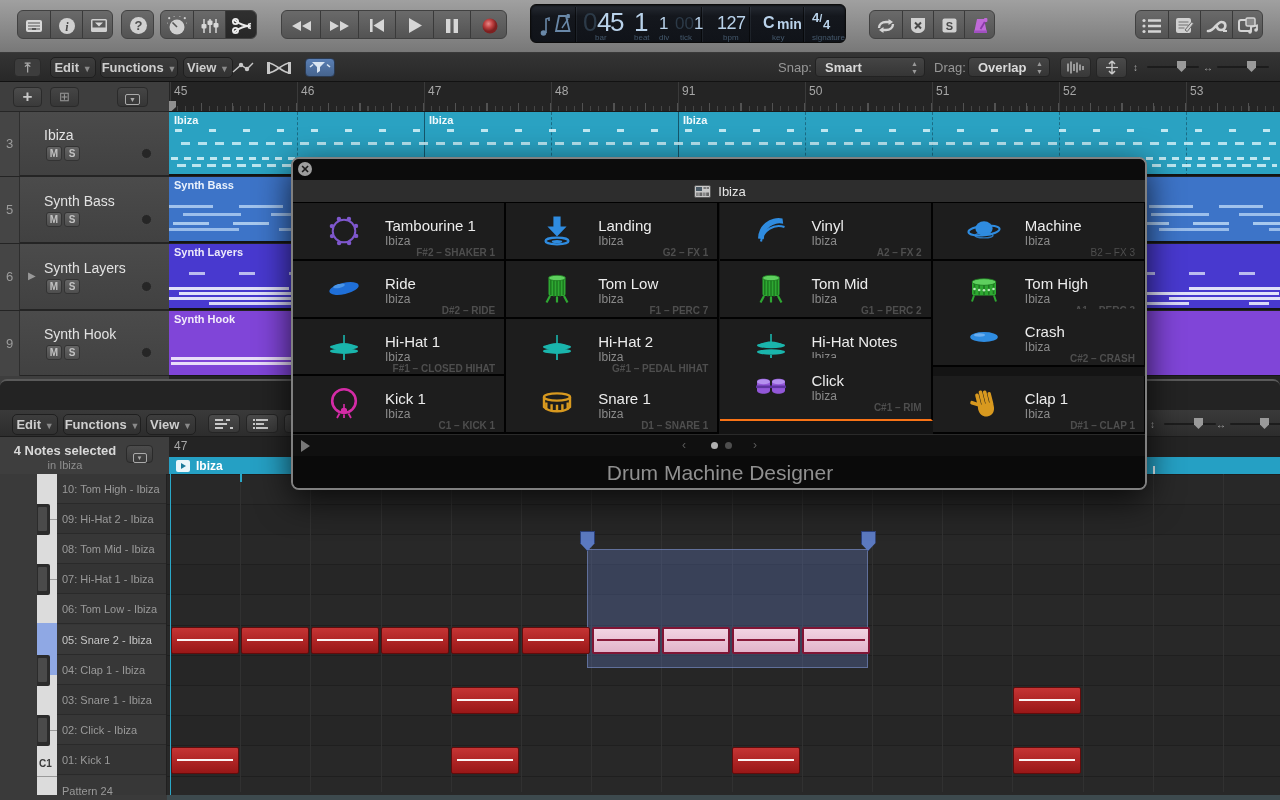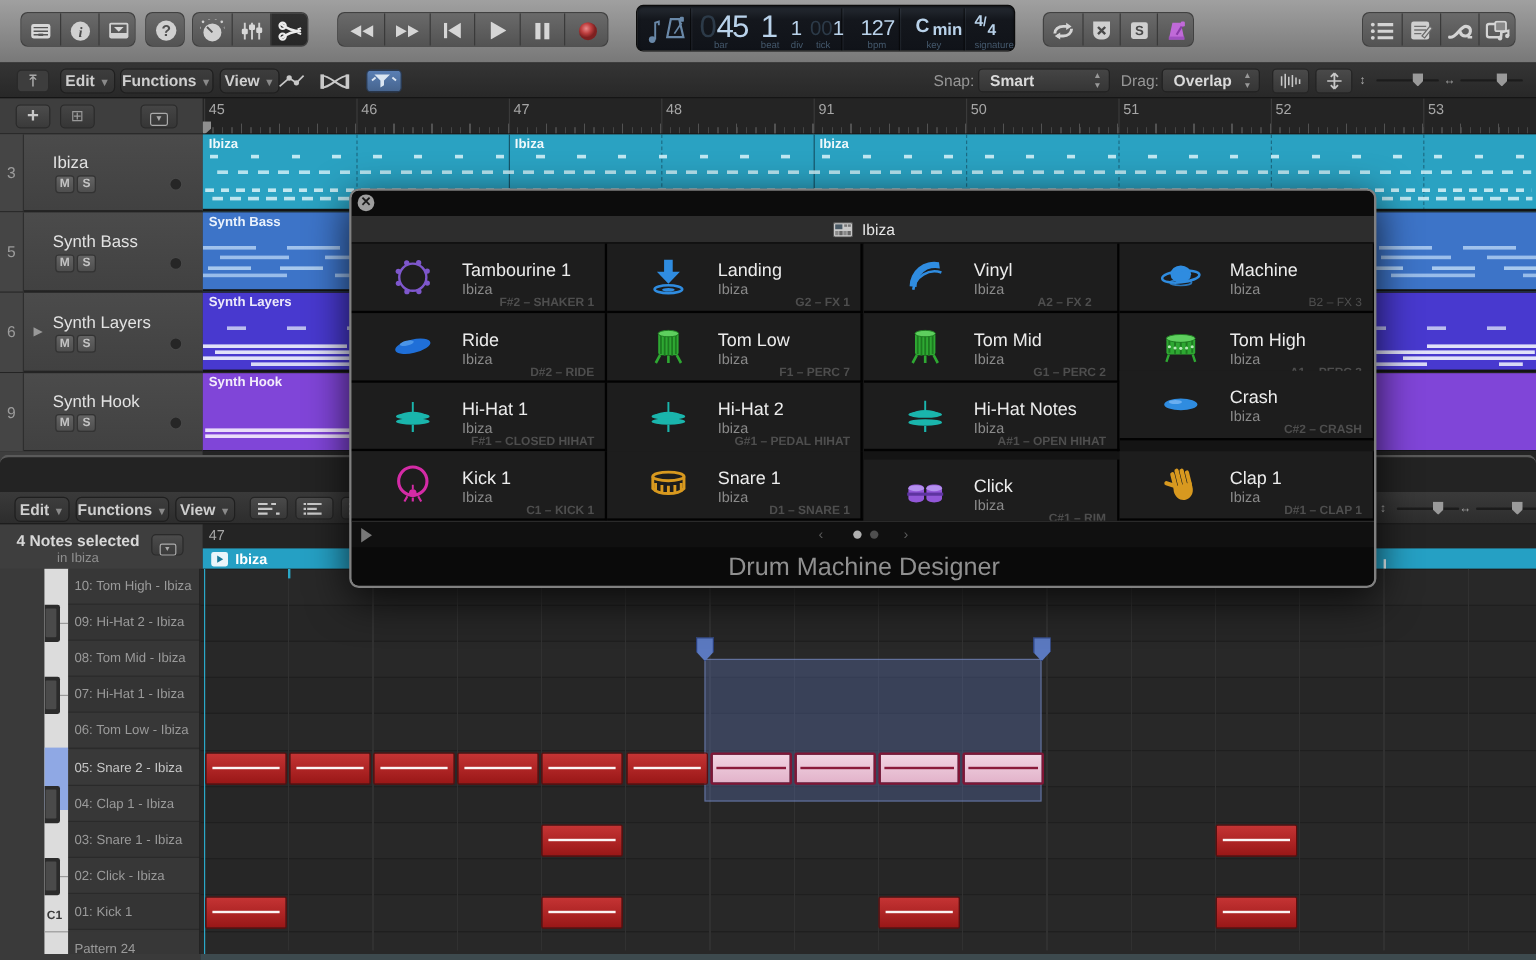--- a/index.html
+++ b/index.html
@@ -545,21 +545,21 @@
       <div class="abs" style="left:92px;top:31px;font-size:12px;color:#8a8a8a">Ibiza</div>
       <div class="abs" style="right:9px;top:44px;font-size:10px;font-weight:bold;color:#4e4e4e">G2 – FX 1</div>
     </div>
     <div class="abs" style="left:426.5px;top:44.0px;width:213.2px;height:57.8px;background:#1d1d1d;border-right:2px solid #020202;border-bottom:2px solid #020202">
       <div class="abs" style="left:34px;top:11px;width:36px;height:36px"><svg width="34" height="34" viewBox="0 0 34 34">
           <path d="M4 24.5 A20.5 20.5 0 0 1 28.5 4.5 L29.2 9.8 A15.5 15.5 0 0 0 9.8 25.2 z" fill="#2f8ce0"></path>
           <path d="M7 27.5 A18 18 0 0 1 30.5 13" stroke="#2f8ce0" stroke-width="2.2" fill="none"></path>
         </svg></div>
       <div class="abs" style="left:92px;top:14px;font-size:15px;color:#ececec">Vinyl</div>
       <div class="abs" style="left:92px;top:31px;font-size:12px;color:#8a8a8a">Ibiza</div>
-      <div class="abs" style="right:21px;top:44px;font-size:10px;font-weight:bold;color:#4e4e4e">A2 – FX 2</div>
+      <div class="abs" style="right:9px;top:44px;font-size:10px;font-weight:bold;color:#4e4e4e">A2 – FX 2</div>
     </div>
     <div class="abs" style="left:639.8px;top:44.0px;width:213.2px;height:57.8px;background:#1d1d1d;border-right:2px solid #020202;border-bottom:2px solid #020202">
       <div class="abs" style="left:34px;top:11px;width:36px;height:36px"><svg width="34" height="34" viewBox="0 0 34 34">
           <ellipse cx="17" cy="14.5" rx="8.6" ry="7.2" fill="#2f8ce0"></ellipse>
           <ellipse cx="17" cy="16.5" rx="15.6" ry="4.8" fill="none" stroke="#2f8ce0" stroke-width="2.1" transform="rotate(-6 17 16.5)"></ellipse>
           <ellipse cx="17" cy="21.5" rx="9" ry="2.4" fill="none" stroke="#2f8ce0" stroke-width="1.4" opacity=".8"></ellipse>
         </svg></div>
       <div class="abs" style="left:92px;top:14px;font-size:15px;color:#ececec">Machine</div>
       <div class="abs" style="left:92px;top:31px;font-size:12px;color:#8a8a8a">Ibiza</div>
       <div class="abs" style="right:9px;top:44px;font-size:10px;font-weight:normal;color:#4e4e4e">B2 – FX 3</div>
@@ -673,21 +673,21 @@
     <div class="abs" style="left:213.2px;top:217.2px;width:213.2px;height:57.8px;background:#1d1d1d;border-right:2px solid #020202;border-bottom:2px solid #020202">
       <div class="abs" style="left:34px;top:11px;width:36px;height:36px"><svg width="34" height="34" viewBox="0 0 34 34">
           <ellipse cx="17" cy="10" rx="13" ry="3.6" fill="none" stroke="#d8991f" stroke-width="2.4"></ellipse>
           <path d="M4 10v10c2.6 2.8 7.4 4.3 13 4.3s10.4-1.5 13-4.3V10" fill="none" stroke="#d8991f" stroke-width="2.4"></path>
           <path d="M6.3 15.5v7M11.6 17.2v7.2M17 17.8v7.3M22.4 17.2v7.2M27.7 15.5v7" stroke="#d8991f" stroke-width="2.4"></path>
         </svg></div>
       <div class="abs" style="left:92px;top:14px;font-size:15px;color:#ececec">Snare 1</div>
       <div class="abs" style="left:92px;top:31px;font-size:12px;color:#8a8a8a">Ibiza</div>
       <div class="abs" style="right:9px;top:44px;font-size:10px;font-weight:bold;color:#4e4e4e">D1 – SNARE 1</div>
     </div>
-    <div class="abs" style="left:426.5px;top:224px;width:213.2px;height:63px;background:#1d1d1d;border-right:2px solid #020202;border-bottom:2px solid #22c55e">
+    <div class="abs" style="left:426.5px;top:199px;width:213.2px;height:63px;background:#1d1d1d;border-right:2px solid #020202;border-bottom:2px solid #f97316">
       <div class="abs" style="left:34px;top:11px;width:36px;height:36px"><svg width="34" height="34" viewBox="0 0 34 34">
           <path d="M3 13c0-2 2.4-3.2 6.5-3.2S16 11 16 13v8.5c0 2-2.8 3.2-6.5 3.2S3 23.5 3 21.5z" fill="#9257d8"></path>
           <path d="M18 13c0-2 2.4-3.2 6.5-3.2S31 11 31 13v8.5c0 2-2.8 3.2-6.5 3.2s-6.5-1.2-6.5-3.2z" fill="#9257d8"></path>
           <ellipse cx="9.5" cy="12.8" rx="6.5" ry="2.5" fill="#b490ee"></ellipse>
           <ellipse cx="24.5" cy="12.8" rx="6.5" ry="2.5" fill="#b490ee"></ellipse>
           <rect x="2" y="16.5" width="30" height="2.6" fill="#5e34a0"></rect>
         </svg></div>
       <div class="abs" style="left:92px;top:14px;font-size:15px;color:#ececec">Click</div>
       <div class="abs" style="left:92px;top:31px;font-size:12px;color:#8a8a8a">Ibiza</div>
       <div class="abs" style="right:9px;top:44px;font-size:10px;font-weight:bold;color:#4e4e4e">C#1 – RIM</div>

